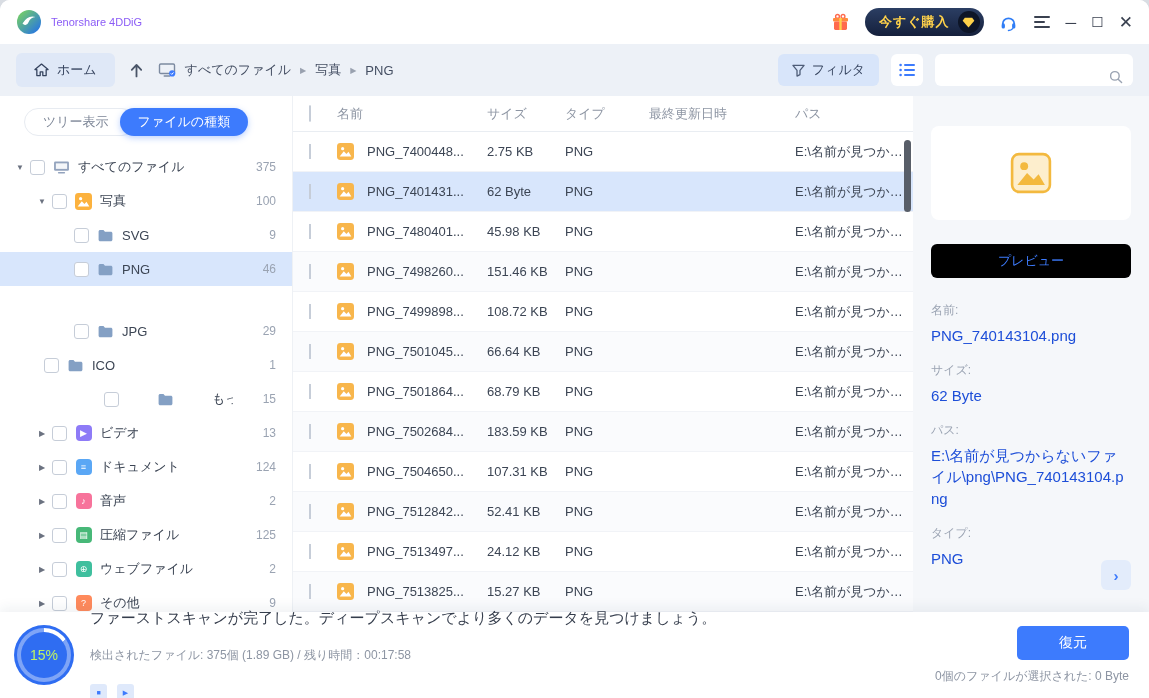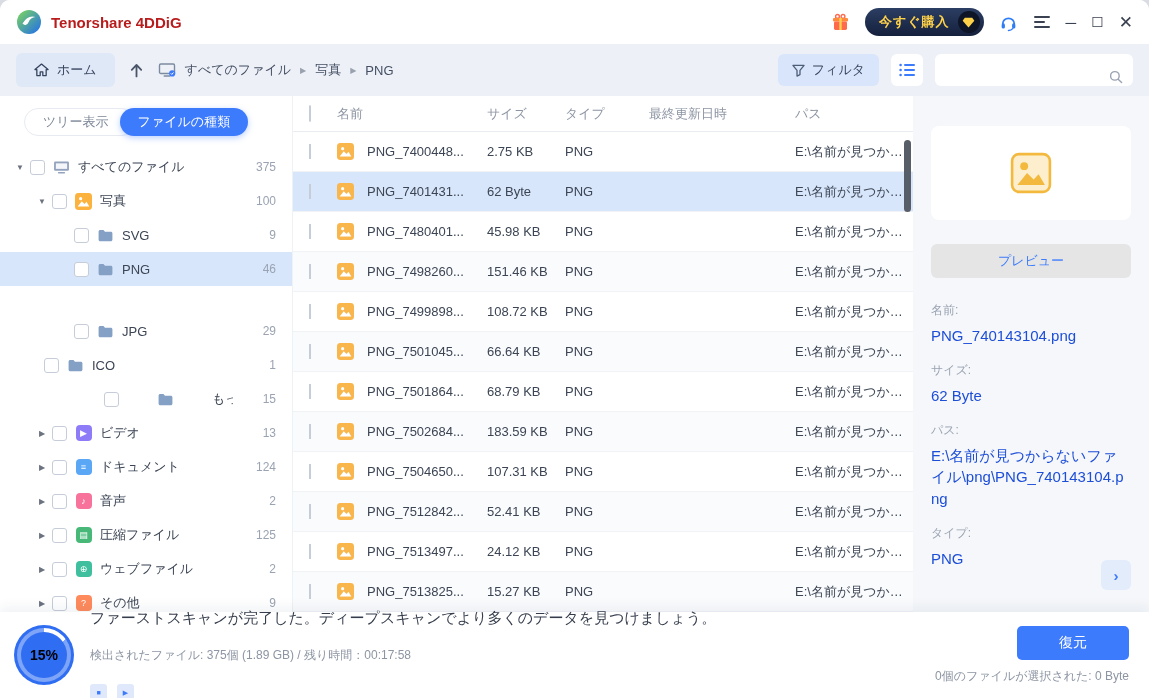--- a/index.html
+++ b/index.html
@@ -3,21 +3,21 @@
 <meta charset="utf-8">
 <style>
   *{margin:0;padding:0;box-sizing:border-box}
   html,body{width:1149px;height:698px;overflow:hidden}
   body{font-family:"Liberation Sans","DejaVu Sans",sans-serif;background:#d9dde3;font-size:13px;color:#3c4554}
   .window{width:1149px;height:698px;display:flex;flex-direction:column;background:#fff;border-radius:10px 10px 0 0;overflow:hidden}
 
   
   .titlebar{height:44px;display:flex;align-items:center;padding:0 16px;background:#fff;flex-shrink:0}
   .logo{width:26px;height:26px;margin-right:9px;flex-shrink:0}
-  .app-title{font-size:15px;color:#b91c1c;font-weight:700}
+  .app-title{font-size:11px;color:#8b5cf6;font-weight:400}
   .titlebar-right{margin-left:auto;display:flex;align-items:center;gap:15px}
   .icon-btn{display:flex;align-items:center;justify-content:center;cursor:pointer;color:#3a4150}
   .buy-btn{height:28px;border-radius:14px;background:linear-gradient(180deg,#2b3e63,#15203c);display:flex;align-items:center;padding:0 4px 0 14px;gap:8px;cursor:pointer}
   .buy-btn .buy-label{color:#ffd24a;font-size:13px;font-weight:600;letter-spacing:1px}
   .buy-btn .gem{width:22px;height:22px;border-radius:11px;background:#0d1527;display:flex;align-items:center;justify-content:center}
   .win-ctl{font-size:15px;color:#3a4150;cursor:pointer;line-height:1}
 
   
   .toolbar{height:52px;background:#edf1f7;display:flex;align-items:center;padding:0 16px;gap:12px;flex-shrink:0}
   .home-btn{height:34px;background:#dfe8f7;border-radius:6px;display:flex;align-items:center;gap:8px;padding:0 18px;color:#36445f;cursor:pointer;font-size:13px}
@@ -64,31 +64,31 @@
   .cell{white-space:nowrap;overflow:hidden;text-overflow:ellipsis;padding-right:8px}
   .iconc{display:flex;align-items:center}
   .iconc svg{width:17px;height:17px}
   .scrollbar{position:absolute;top:40px;right:2px;width:8px;bottom:4px}
   .scrollbar .thumb{position:absolute;top:4px;right:0;width:7px;height:72px;background:#585e68;border-radius:4px;cursor:pointer}
 
   
   .preview-panel{width:236px;flex-shrink:0;background:#f5f7fa;padding:30px 18px 0;position:relative}
   .preview-card{height:94px;background:#fff;border-radius:8px;display:flex;align-items:center;justify-content:center;margin-bottom:24px}
   .preview-card svg{width:42px;height:42px}
-  .preview-btn{width:100%;height:34px;border:none;border-radius:6px;background:#e5e5e5;color:#3d7bfd;font-size:13px;cursor:pointer;margin-bottom:24px;font-family:inherit}
+  .preview-btn{width:100%;height:34px;border:none;border-radius:6px;background:#000000;color:#3d7bfd;font-size:13px;cursor:pointer;margin-bottom:24px;font-family:inherit}
   .dlabel{color:#9aa3b2;font-size:12px;margin-bottom:6px}
   .dvalue{color:#1d4ed8;font-size:15px;margin-bottom:15px;word-break:break-all;line-height:1.45}
   .next-btn{position:absolute;right:18px;bottom:22px;width:30px;height:30px;border-radius:6px;background:#e3ecfb;color:#3d7bfd;display:flex;align-items:center;justify-content:center;font-size:15px;font-weight:700;cursor:pointer}
 
   
   .footer{height:86px;background:#fff;box-shadow:0 -4px 12px rgba(30,50,90,.07);display:flex;align-items:center;padding:0 20px 0 14px;flex-shrink:0;position:relative;z-index:2}
   .progress-wrap{width:60px;height:60px;border-radius:50%;background:#2f6df2;position:relative;display:flex;align-items:center;justify-content:center;flex-shrink:0}
   .progress-wrap .ring{position:absolute;inset:3px;border-radius:50%;background:conic-gradient(#fff 0 15%,rgba(255,255,255,.38) 15% 100%)}
   .progress-wrap .ring::after{content:"";position:absolute;inset:4px;border-radius:50%;background:#2f6df2}
-  .pct{position:relative;color:#000000;font-size:14px;font-weight:700;z-index:1}
+  .pct{position:relative;color:#bef264;font-size:14px;font-weight:400;z-index:1}
   .footer-mid{margin-left:16px;display:flex;flex-direction:column;gap:19px;min-width:0}
   .scan-message{font-size:15px;color:#353d4c}
   .scan-stats{font-size:12px;color:#8d95a3}
   .scan-controls{display:flex;gap:10px;margin-top:1px}
   .ctrl{width:17px;height:17px;border-radius:3px;background:#dfe9fb;color:#3d7bfd;display:flex;align-items:center;justify-content:center;font-size:7px;cursor:pointer}
   .footer-right{margin-left:auto;display:flex;flex-direction:column;align-items:flex-end;gap:8px}
   .recover-btn{width:112px;height:34px;border:none;border-radius:5px;background:#3d7bfd;color:#fff;font-size:14px;cursor:pointer;font-family:inherit}
   .selection-info{font-size:12px;color:#8d95a3}
 </style>
 </head>

